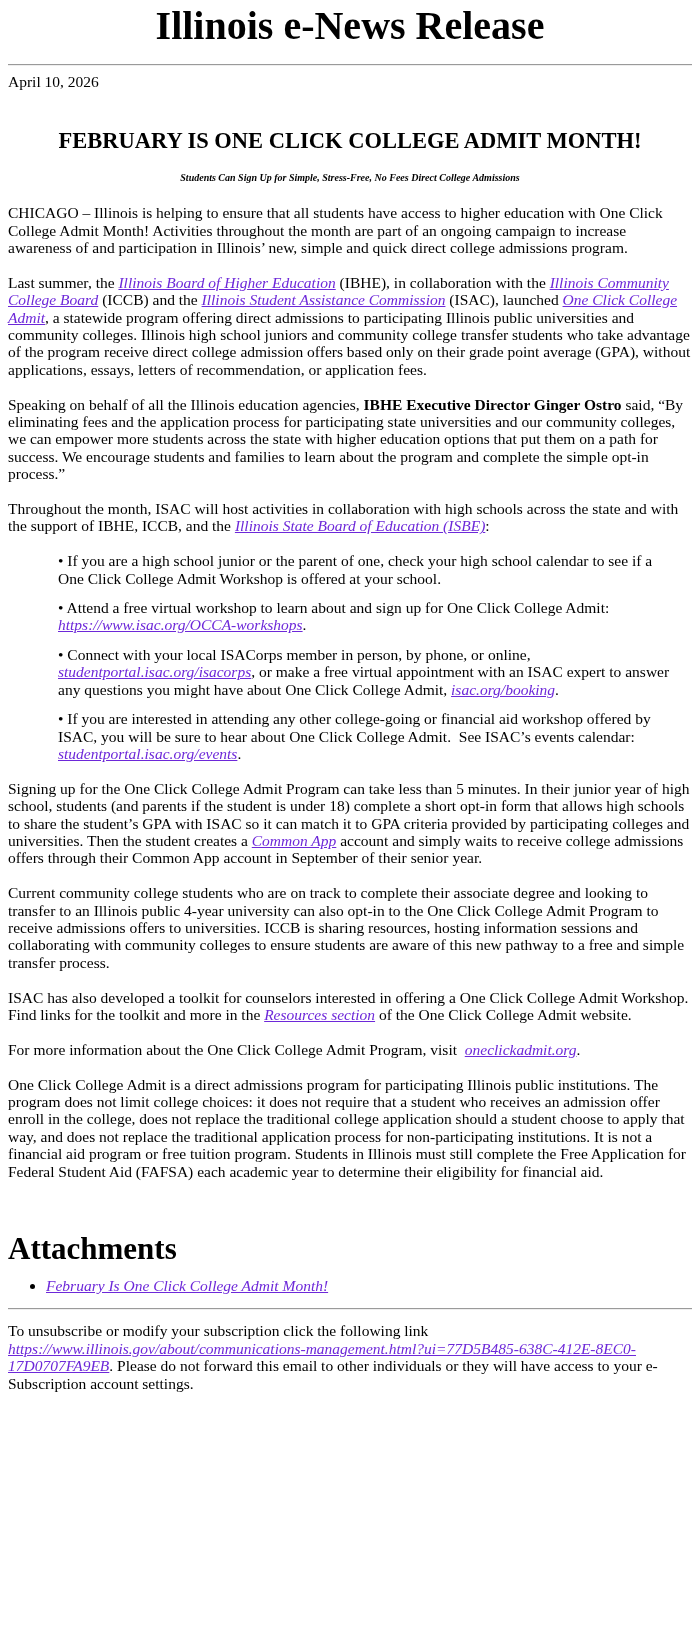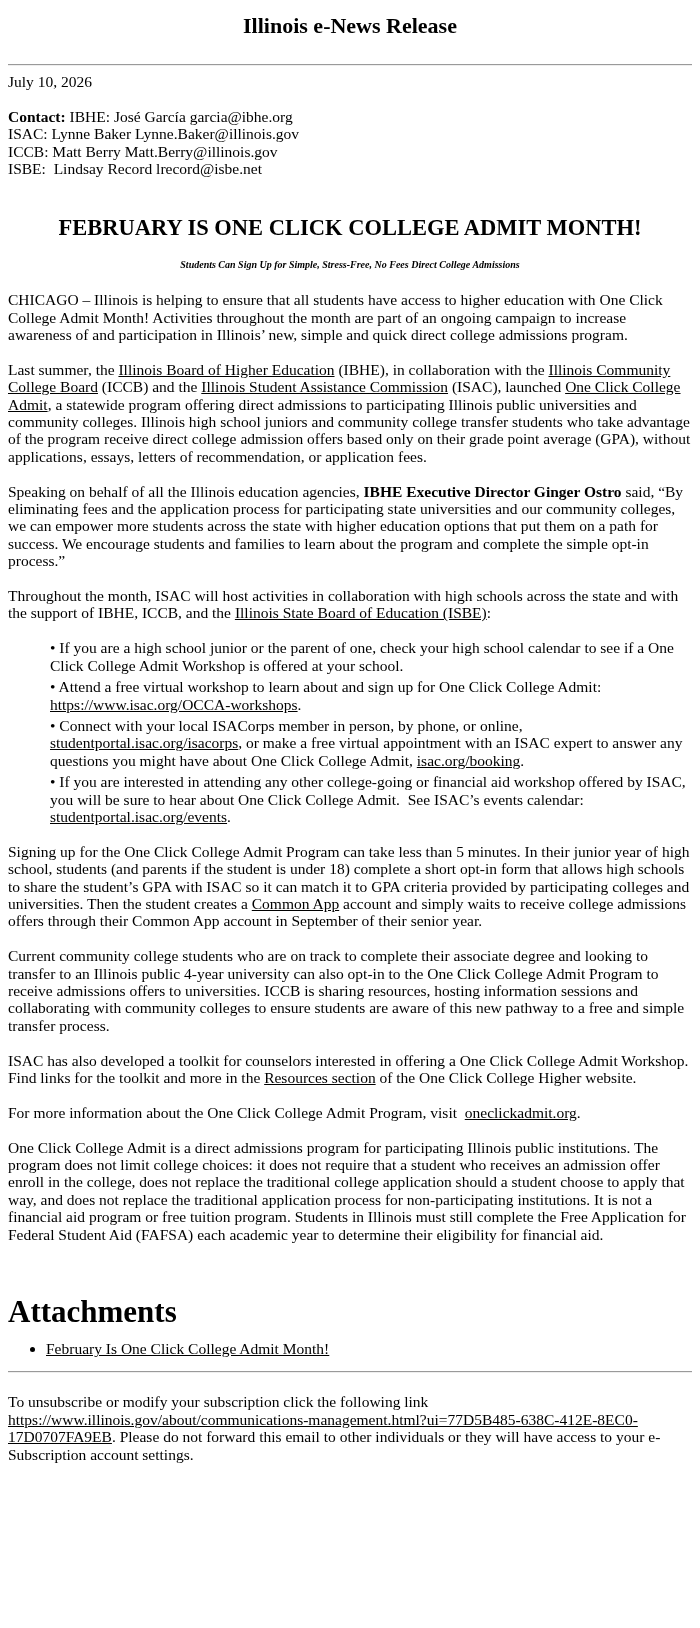--- a/index.html
+++ b/index.html
@@ -4,27 +4,27 @@
   <style>
     html, body { margin: 0; padding: 0; background: #ffffff; }
     body {
       width: 700px;
       font-family: "Liberation Serif", serif;
       font-size: 15.5px;
       line-height: 17.4px;
       color: #000000;
     }
     .wrap { padding: 0 8px; }
-    a { color: #000000; text-decoration: underline; }
+    a { color: #6d28d9; text-decoration: underline; font-style: italic; }
     h1.site-title {
       margin: 0;
       padding-top: 7px;
       height: 44px;
       text-align: center;
-      font-size: 22px;
+      font-size: 40px;
       line-height: 38px;
       font-weight: bold;
     }
     hr.rule {
       margin: 13px 0 0 0;
       border: 0;
       border-top: 1px solid #9a9a9a;
       border-bottom: 1px solid #eeeeee;
       height: 0;
     }
@@ -41,51 +41,45 @@
     .subhead {
       margin-top: 15px;
       text-align: center;
       font-style: italic;
       font-weight: bold;
       font-size: 10px;
     }
     p { margin: 17.4px 0 0 0; }
     p.first { }
     .bullets { margin: 17.4px 0 0 38px; }
-    .bullets div { margin: 4px; }
+    .bullets div { margin: 12px; }
     .disclaimer { }
     h3.attachments-title {
       margin: 55px 0 0 0;
       font-size: 31px;
       line-height: 28px;
       font-weight: bold;
     }
     ul.attach-list { margin: 14px 0 0 0; padding-left: 38px; }
     ul.attach-list li { margin: 0; }
     hr.rule2 { margin-top: 14px; }
-    .footer { margin-top: 20px; }
+    .footer { margin-top: 12px; }
   </style>
 </head>
 <body>
 
 <div class="wrap">
 
   <h1 class="site-title">Illinois e-News Release</h1>
   <hr class="rule">
 
   <div class="release-head">
-    <div>July 10, 2026</div>
+    <div>April 10, 2026</div>
   </div>
 
-  <div class="contacts">
-    <div><b>Contact:</b> <span>IBHE: José García garcia@ibhe.org</span></div>
-    <div>ISAC: Lynne Baker Lynne.Baker@illinois.gov</div>
-    <div>ICCB: Matt Berry Matt.Berry@illinois.gov</div>
-    <div style="white-space:pre">ISBE:  Lindsay Record lrecord@isbe.net</div>
-  </div>
 
   <h2 class="headline">FEBRUARY IS ONE CLICK COLLEGE ADMIT MONTH!</h2>
   <div class="subhead">Students Can Sign Up for Simple, Stress-Free, No Fees Direct College Admissions</div>
 
   <p class="first">CHICAGO – Illinois is helping to ensure that all students have access to higher education with One Click College Admit Month! Activities throughout the month are part of an ongoing campaign to increase awareness of and participation in Illinois’ new, simple and quick direct college admissions program.</p>
 
   <p><span>Last summer, the </span><a href="#">Illinois Board of Higher Education</a><span> (IBHE), in collaboration with the </span><a href="#">Illinois Community College Board</a><span> (ICCB) and the </span><a href="#">Illinois Student Assistance Commission</a><span> (ISAC), launched </span><a href="#">One Click College Admit</a><span>, a statewide program offering direct admissions to participating Illinois public universities and community colleges. Illinois high school juniors and community college transfer students who take advantage of the program receive direct college admission offers based only on their grade point average (GPA), without applications, essays, letters of recommendation, or application fees.</span></p>
 
   <p><span>Speaking on behalf of all the Illinois education agencies, </span><b>IBHE Executive Director Ginger Ostro</b><span> said, “By eliminating fees and the application process for participating state universities and our community colleges, we can empower more students across the state with higher education options that put them on a path for success. We encourage students and families to learn about the program and complete the simple opt-in process.”</span></p>
 
@@ -95,21 +89,21 @@
     <div><span>• If you are a high school junior or the parent of one, check your high school calendar to see if a One Click College Admit Workshop is offered at your school.</span></div>
     <div><span>• Attend a free virtual workshop to learn about and sign up for One Click College Admit: </span><a href="#">https://www.isac.org/OCCA-workshops</a><span>.</span></div>
     <div><span>• Connect with your local ISACorps member in person, by phone, or online, </span><a href="#">studentportal.isac.org/isacorps</a><span>, or make a free virtual appointment with an ISAC expert to answer any questions you might have about One Click College Admit, </span><a href="#">isac.org/booking</a><span>.</span></div>
     <div><span style="white-space:pre-wrap">• If you are interested in attending any other college-going or financial aid workshop offered by ISAC, you will be sure to hear about One Click College Admit.  See ISAC’s events calendar: </span><a href="#">studentportal.isac.org/events</a><span>.</span></div>
   </div>
 
   <p><span>Signing up for the One Click College Admit Program can take less than 5 minutes. In their junior year of high school, students (and parents if the student is under 18) complete a short opt-in form that allows high schools to share the student’s GPA with ISAC so it can match it to GPA criteria provided by participating colleges and universities. Then the student creates a </span><a href="#">Common App</a><span> account and simply waits to receive college admissions offers through their Common App account in September of their senior year.</span></p>
 
   <p>Current community college students who are on track to complete their associate degree and looking to transfer to an Illinois public 4-year university can also opt-in to the One Click College Admit Program to receive admissions offers to universities. ICCB is sharing resources, hosting information sessions and collaborating with community colleges to ensure students are aware of this new pathway to a free and simple transfer process.</p>
 
-  <p><span>ISAC has also developed a toolkit for counselors interested in offering a One Click College Admit Workshop. Find links for the toolkit and more in the </span><a href="#">Resources section</a><span> of the One Click College Higher website.</span></p>
+  <p><span>ISAC has also developed a toolkit for counselors interested in offering a One Click College Admit Workshop. Find links for the toolkit and more in the </span><a href="#">Resources section</a><span> of the One Click College Admit website.</span></p>
 
   <p><span style="white-space:pre-wrap">For more information about the One Click College Admit Program, visit  </span><a href="#">oneclickadmit.org</a><span>.</span></p>
 
   <p class="disclaimer">One Click College Admit is a direct admissions program for participating Illinois public institutions. The program does not limit college choices: it does not require that a student who receives an admission offer enroll in the college, does not replace the traditional college application should a student choose to apply that way, and does not replace the traditional application process for non-participating institutions. It is not a financial aid program or free tuition program. Students in Illinois must still complete the Free Application for Federal Student Aid (FAFSA) each academic year to determine their eligibility for financial aid.</p>
 
   <h3 class="attachments-title">Attachments</h3>
   <ul class="attach-list">
     <li><a href="#">February Is One Click College Admit Month!</a></li>
   </ul>
 

